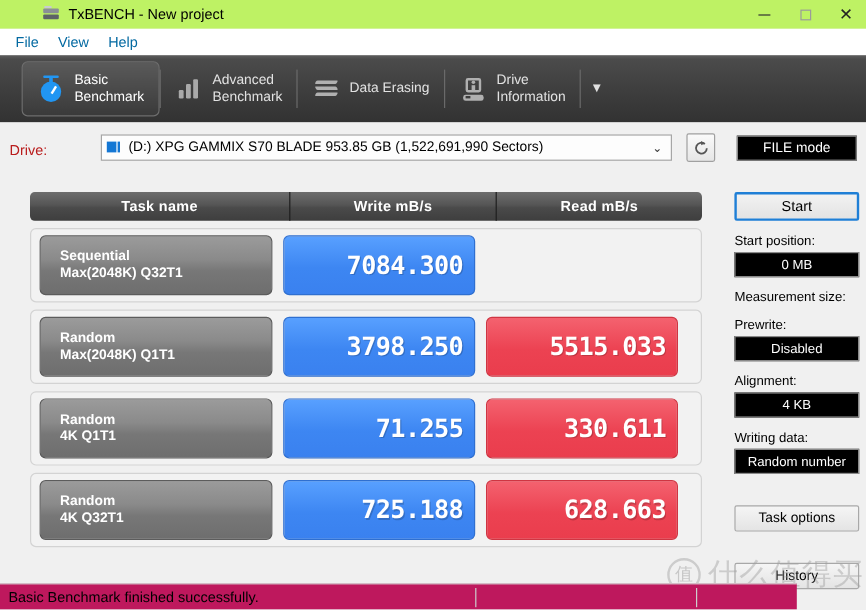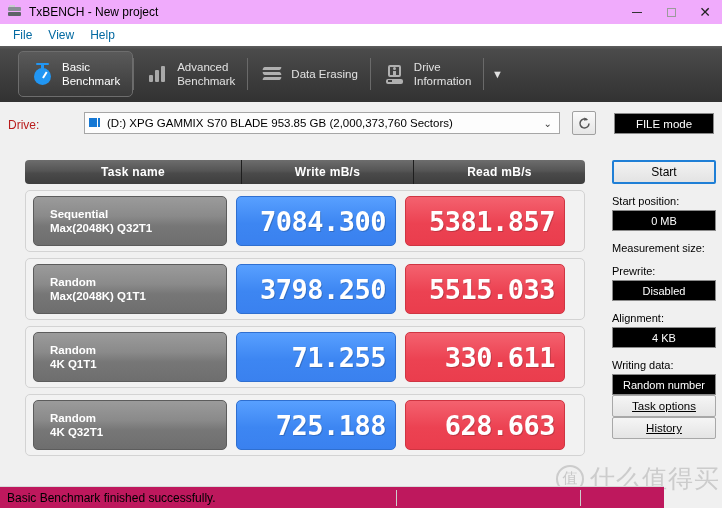--- a/index.html
+++ b/index.html
@@ -7,22 +7,22 @@
     width: 722px; height: 508px;
     font-family: "Liberation Sans", sans-serif;
     background: #f0f0f0;
     overflow: hidden;
   }
   #app { position: relative; width: 722px; height: 508px; background: #f0f0f0; }
 
   
   .titlebar {
     position: absolute; left: 0; top: 0; width: 722px; height: 24px;
-    background: #f0abfc;
-    display: flex; align-items: center;
+    background: #bef264;
+    display: flex; align-items: center; padding-left: 28px;
   }
   .title-icon {
     width: 16px; height: 16px; margin-left: 7px; margin-right: 6px;
     position: relative; flex: none;
   }
   .title-icon .d1 { position: absolute; left: 1px; top: 3px; width: 13px; height: 4px; background: #8a8f96; border-radius: 1px; }
   .title-icon .d2 { position: absolute; left: 1px; top: 8px; width: 13px; height: 4px; background: #5d6268; border-radius: 1px; }
   .title-icon .d3 { position: absolute; left: 2px; top: 1px; width: 6px; height: 2px; background: #c9ccd0; }
   .title-text {
     font-size: 12px; color: #000; white-space: nowrap;
@@ -149,21 +149,21 @@
     padding-left:16px; color:#fff;
   }
   .task-btn .l1 { font-size:11.5px; font-weight:bold; line-height:1.25; }
   .task-btn .l2 { font-size:11.5px; font-weight:bold; line-height:1.25; }
 
   .val-cell {
     width:160px; height:50px; border-radius:5px; margin-left:9px;
     display:flex; align-items:center; justify-content:flex-end;
     padding-right:9px;
     font-family:"DejaVu Sans Mono", monospace;
-    font-size:27px; font-weight:bold; color:#fff;
+    font-size:21px; font-weight:bold; color:#fff;
     letter-spacing:-0.5px;
     text-shadow: 1px 1px 0 rgba(0,0,0,.18);
   }
   .val-read  { background: linear-gradient(180deg,#58a0ff 0%, #3d86f2 55%, #3a81ef 100%); border:1px solid #2f6fd0; }
   .val-write { background: linear-gradient(180deg,#f4626f 0%, #ec4252 55%, #ea3d4d 100%); border:1px solid #cf3542; }
 
   
   .sidebar { position:absolute; left:612px; top:160px; width:104px; }
   .start-btn {
     height:24px; width:104px;
@@ -172,25 +172,25 @@
     display:flex; align-items:center; justify-content:center;
     font-size:12px; color:#000;
   }
   .side-label { font-size:11px; color:#000; margin-top:11px; margin-bottom:3px; }
   .side-value {
     height:21px; background:#000; border:1px solid #8a8a8a;
     display:flex; align-items:center; justify-content:center;
     color:#fff; font-size:11px;
   }
   .side-btn {
-    height:22px; margin-top:0;
+    height:22px; margin-top:26px;
     background: linear-gradient(180deg,#f5f5f5,#e4e4e4);
     border:1px solid #a8a8a8; border-radius:2px;
     display:flex; align-items:center; justify-content:center;
-    font-size:11.5px; color:#000;text-decoration:underline;
+    font-size:11.5px; color:#000;
   }
 
   
   .watermark {
     position:absolute; left:556px; top:462px;
     display:flex; align-items:center; gap:6px;
     pointer-events:none; user-select:none;
   }
   .wm-circle {
     width:28px; height:28px; border-radius:50%;
@@ -292,21 +292,21 @@
   </div>
 
   <div class="driverow">
     <div class="drive-label">Drive:</div>
   </div>
   <div class="drive-combo">
     <div class="drive-combo-icon">
       <div class="sq"></div>
         <div class="pin1"></div>
     </div>
-    <div class="drive-combo-text">(D:) XPG GAMMIX S70 BLADE  953.85 GB (2,000,373,760 Sectors)</div>
+    <div class="drive-combo-text">(D:) XPG GAMMIX S70 BLADE  953.85 GB (1,522,691,990 Sectors)</div>
     <div class="drive-combo-arrow">⌄</div>
   </div>
   <div class="refresh-btn">
     <svg width="15" height="15" viewBox="0 0 15 15">
       <path d="M12 7.5a4.5 4.5 0 1 1-1.6-3.45" fill="none" stroke="#555" stroke-width="1.5"></path>
       <path d="M7.3 1.6 L7.3 5.0 L10.7 3.3 Z" fill="#555"></path>
     </svg>
   </div>
   <div class="file-mode">FILE mode</div>
 
@@ -316,21 +316,20 @@
       <div class="col c3">Write mB/s</div>
       <div class="col c2">Read mB/s</div>
     </div>
 
     <div class="res-row">
       <div class="task-btn">
         <div class="l1">Sequential</div>
         <div class="l2">Max(2048K) Q32T1</div>
       </div>
       <div class="val-cell val-read">7084.300</div>
-      <div class="val-cell val-write">5381.857</div>
     </div>
 
     <div class="res-row">
       <div class="task-btn">
         <div class="l1">Random</div>
         <div class="l2">Max(2048K) Q1T1</div>
       </div>
       <div class="val-cell val-read">3798.250</div>
       <div class="val-cell val-write">5515.033</div>
     </div>

